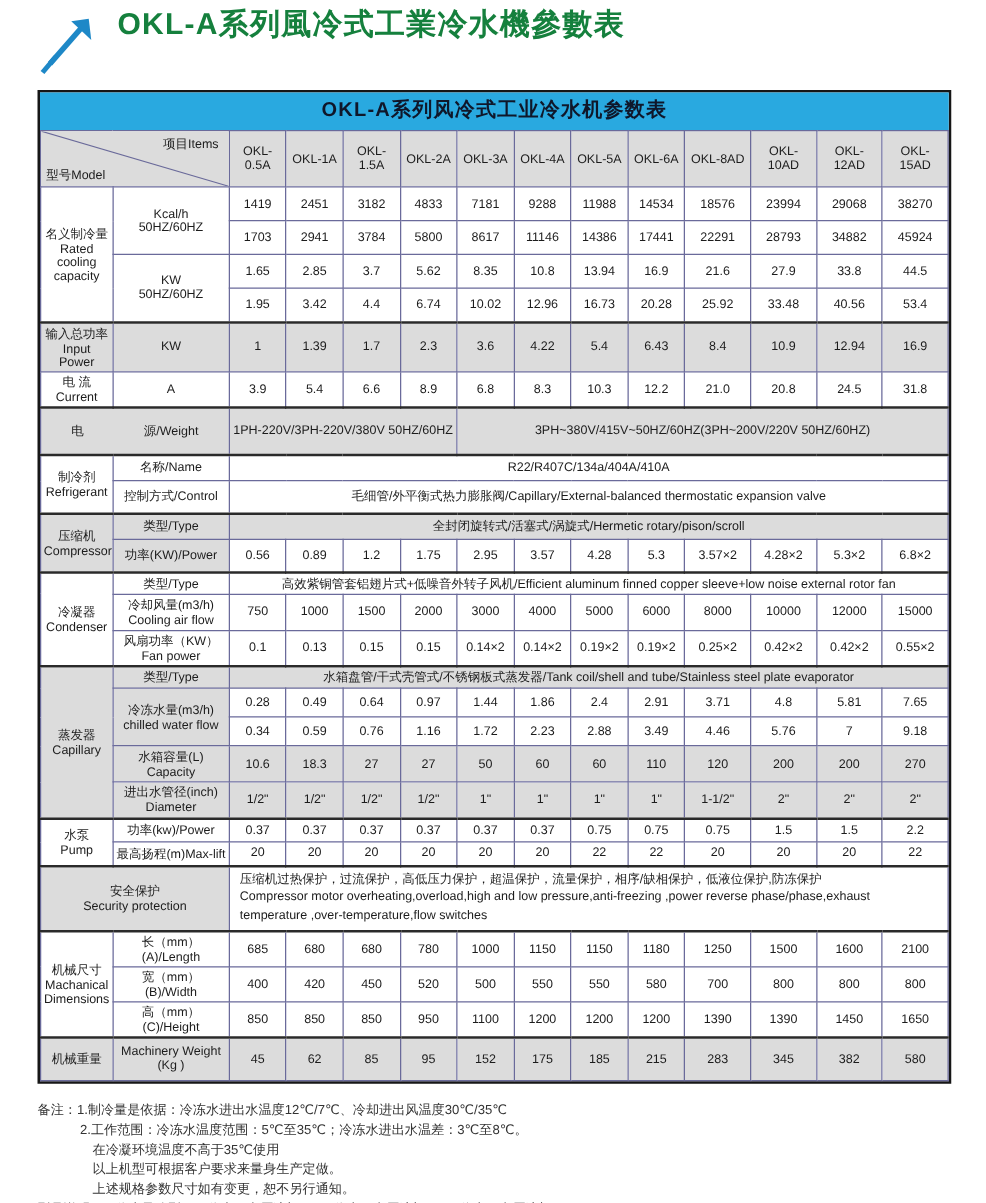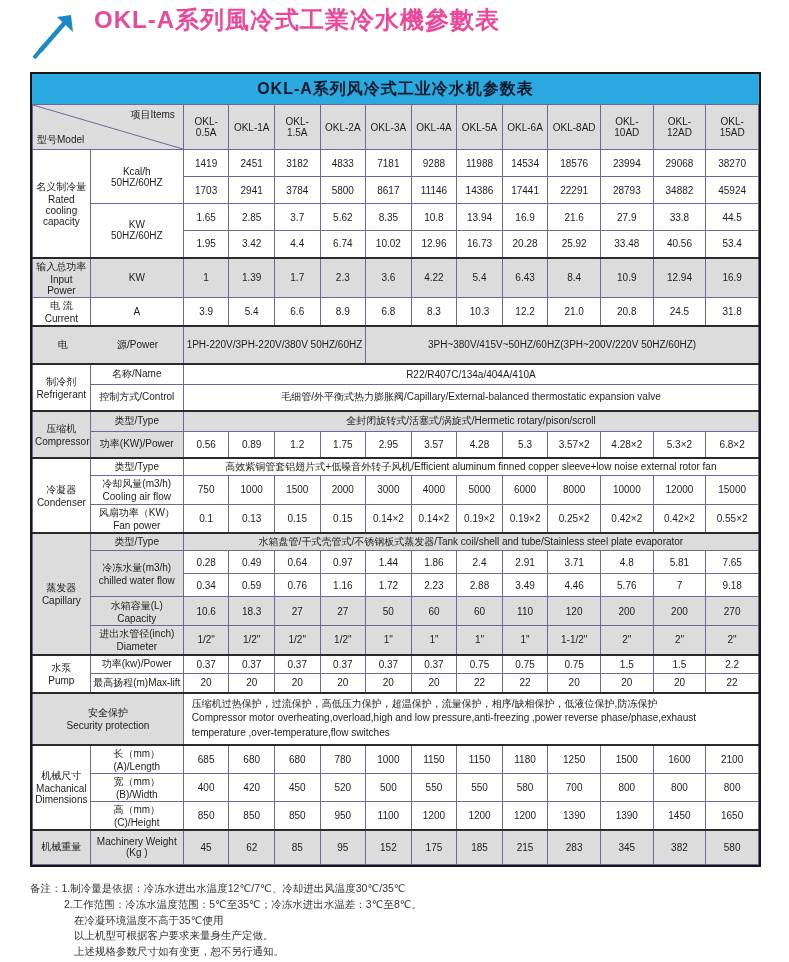--- a/index.html
+++ b/index.html
@@ -3,21 +3,21 @@
 <meta charset="utf-8">
 <style>
   html,body{margin:0;padding:0;background:#ffffff;}
   body{width:789px;font-family:"Liberation Sans","DejaVu Sans",sans-serif;color:#1c1c1c;}
   .page{width:789px;min-height:962px;box-sizing:border-box;padding:6px 28px 10px 30px;}
 
   
   .page-header{display:flex;align-items:flex-start;gap:12px;margin-bottom:12px;}
   .logo{width:52px;height:52px;flex:0 0 auto;margin-top:2px;}
   .titles{line-height:1.15;}
-  .title-zh{font-size:24px;font-weight:700;letter-spacing:1px;color:#ec4899;}
+  .title-zh{font-size:24px;font-weight:700;letter-spacing:1px;color:#15803d;}
   .title-en{font-size:15.5px;font-weight:600;color:#2a2a2a;margin-top:3px;}
 
   
   .table-wrap{border:2px solid #161616;}
   .tbar{background:#29a9e0;color:#0f172a;text-align:center;font-size:16px;font-weight:600;
         height:30px;line-height:30px;letter-spacing:1px;}
   table{border-collapse:collapse;table-layout:fixed;width:100%;}
   col.c-cat{width:57px;} col.c-sub{width:92px;}
   col.c-sm{width:45px;} col.c-lg{width:52px;}
   td{border:1px solid #6a6a9a;text-align:center;vertical-align:middle;
@@ -202,21 +202,21 @@
             <td>21.0</td>
             <td>20.8</td>
             <td>24.5</td>
             <td>31.8</td>
       </tr>
 
       <tr class="r22 shade sec">
         <td class="split" colspan="2">
           <div class="halves">
             <span>电</span>
-            <span>源/Power</span>
+            <span>源/Weight</span>
           </div>
         </td>
         <td colspan="4">1PH-220V/3PH-220V/380V 50HZ/60HZ</td>
         <td colspan="8">3PH~380V/415V~50HZ/60HZ(3PH~200V/220V  50HZ/60HZ)</td>
       </tr>
 
       <tr class="r21 sec">
         <td rowspan="2">制冷剂
 Refrigerant</td>
         <td>名称/Name</td>

